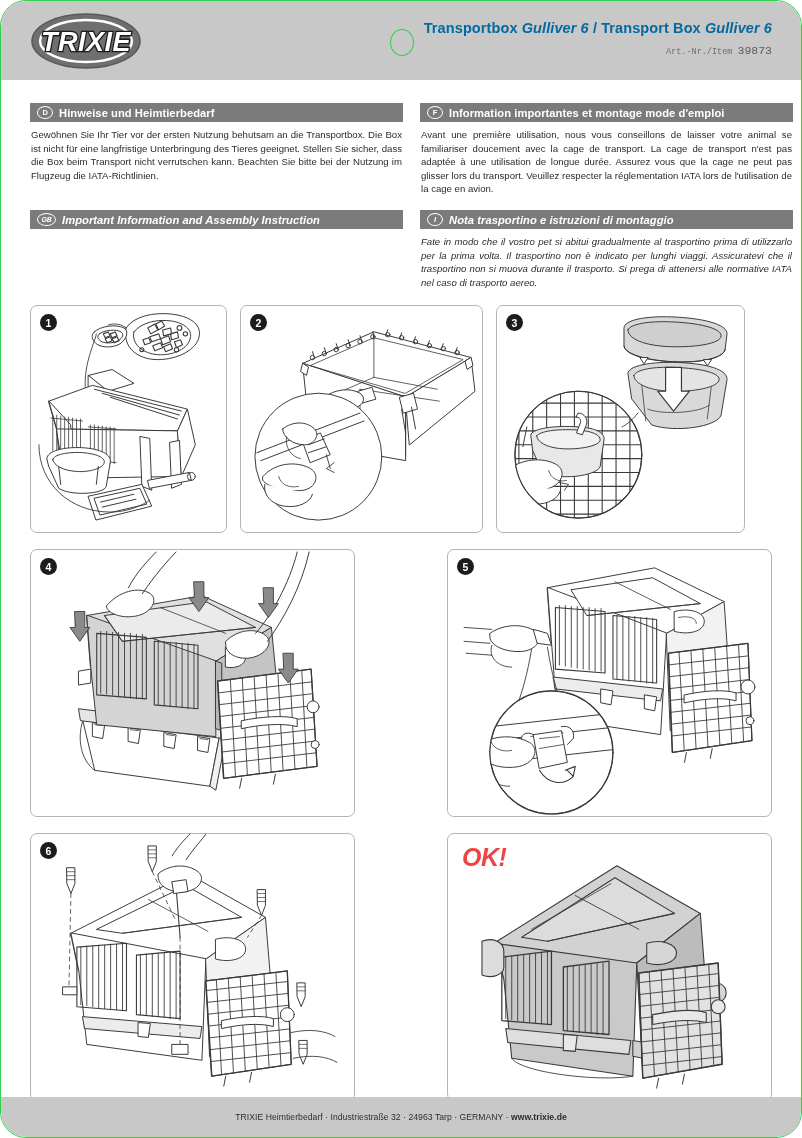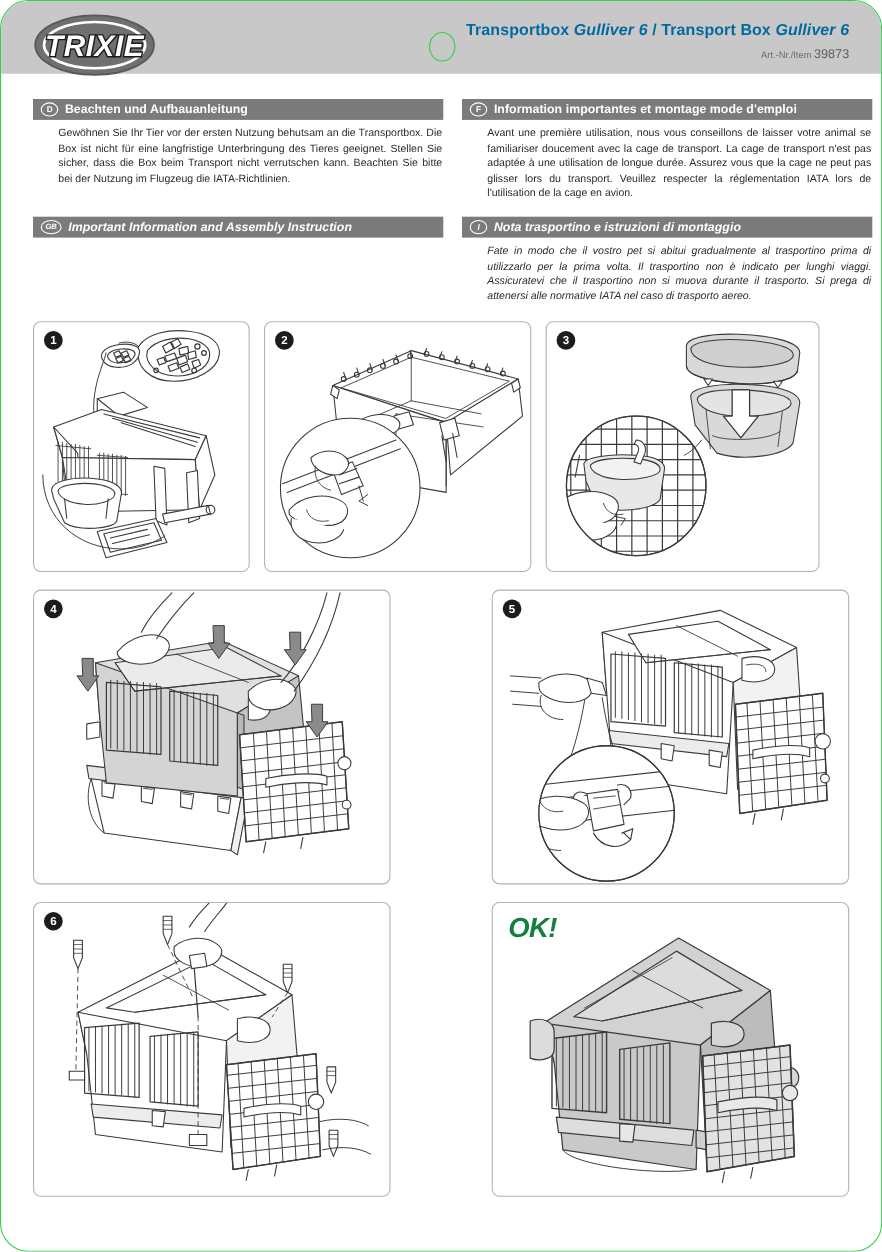--- a/index.html
+++ b/index.html
@@ -19,21 +19,21 @@
     box-sizing: border-box;
     background: #ffffff;
     border: 1.5px solid #2fd24a;
     border-radius: 26px;
     overflow: hidden;
   }
 
   
   .header {
     position: relative;
-    height: 66px;
+    height: 79px;
     background: #c8c8c8;
     border-top-left-radius: 24px;
     border-top-right-radius: 24px;
   }
   .logo {
     position: absolute;
     left: 29px;
     top: 11px;
     width: 112px;
     height: 58px;
@@ -65,20 +65,21 @@
   }
   .hdr-title .it {
     font-style: italic;
     font-weight: bold;
   }
   .hdr-art {
     margin-top: 7px;
     font-size: 8.5px;
     color: #6d6d6d;
     white-space: nowrap;
+    font-family: Liberation Mono, monospace;
   }
   .hdr-art .num {
     font-size: 11.5px;
     color: #5d5d5d;
   }
 
   
   .content {
     position: relative;
     padding: 0 29px;
@@ -124,21 +125,20 @@
     letter-spacing: .05px;
   }
   .lang-text {
     margin-top: 6px;
     font-size: 9.6px;
     line-height: 1.42;
     color: #2b2b2b;
     text-align: justify;
     padding: 0 1px;
     hyphens: manual;
-    margin-left: 22px;
   }
 
   
   .steps-row {
     display: flex;
     gap: 13px;
     margin-top: 16px;
   }
   .panel {
     position: relative;
@@ -179,21 +179,21 @@
     line-height: 1;
     z-index: 4;
   }
   .ok-label {
     position: absolute;
     left: 14px;
     top: 9px;
     font-size: 25px;
     font-weight: bold;
     font-style: italic;
-    color: #15803d;
+    color: #ef4444;
     letter-spacing: -0.5px;
     z-index: 4;
   }
   .art { position: absolute; inset: 0; }
 
   
   .footer {
     position: absolute;
     left: 0;
     right: 0;
@@ -237,21 +237,21 @@
     </div>
   </div>
 
   <div class="content">
 
     <div class="lang-grid">
 
       <div class="lang-block">
         <div class="lang-bar">
           <span class="flag-badge">D</span>
-          <span class="lang-bar-title">Beachten und Aufbauanleitung</span>
+          <span class="lang-bar-title">Hinweise und Heimtierbedarf</span>
         </div>
         <div class="lang-text">Gewöhnen Sie Ihr Tier vor der ersten Nutzung behutsam an die Transportbox. Die Box ist nicht für eine langfristige Unterbringung des Tieres geeignet. Stellen Sie sicher, dass die Box beim Transport nicht verrutschen kann. Beachten Sie bitte bei der Nutzung im Flugzeug die IATA-Richtlinien.</div>
       </div>
 
       <div class="lang-block">
         <div class="lang-bar">
           <span class="flag-badge">F</span>
           <span class="lang-bar-title">Information importantes et montage mode d'emploi</span>
         </div>
         <div class="lang-text">Avant une première utilisation, nous vous conseillons de laisser votre animal se familiariser doucement avec la cage de transport. La cage de transport n'est pas adaptée à une utilisation de longue durée. Assurez vous que la cage ne peut pas glisser lors du transport. Veuillez respecter la réglementation IATA lors de l'utilisation de la cage en avion.</div>
@@ -746,14 +746,17 @@
             <circle cx="272" cy="174" r="7" fill="#e8e8e8"></circle>
             <path d="M212 246 l-2 10 M238 242 l-2 10" stroke-width="1"></path>
 
             <path d="M64 226 C72 240 150 250 186 244" stroke-width="0.9"></path>
           </svg>
         </div>
       </div>
     </div>
   </div>
 
+  <div class="footer">
+    <div class="footer-text"><span>TRIXIE Heimtierbedarf · Industriestraße 32 · 24963 Tarp · GERMANY · </span><b>www.trixie.de</b></div>
+  </div>
 
 </div>
 
 </body></html>

